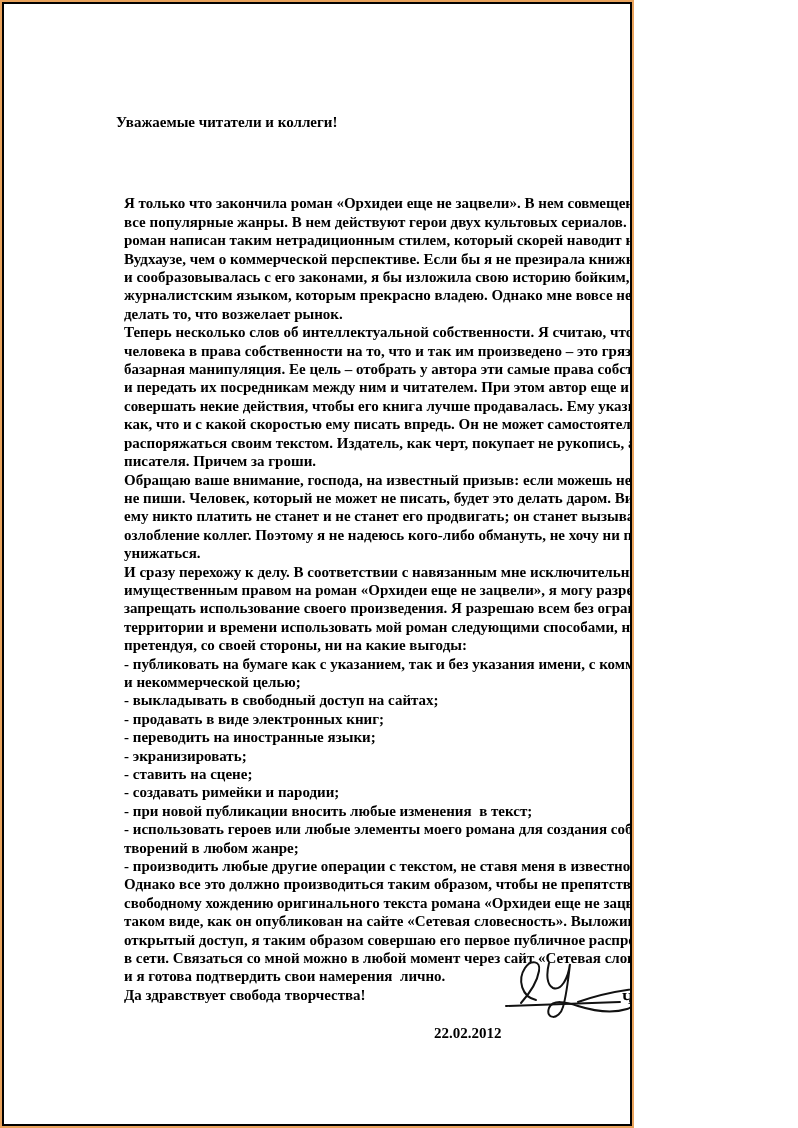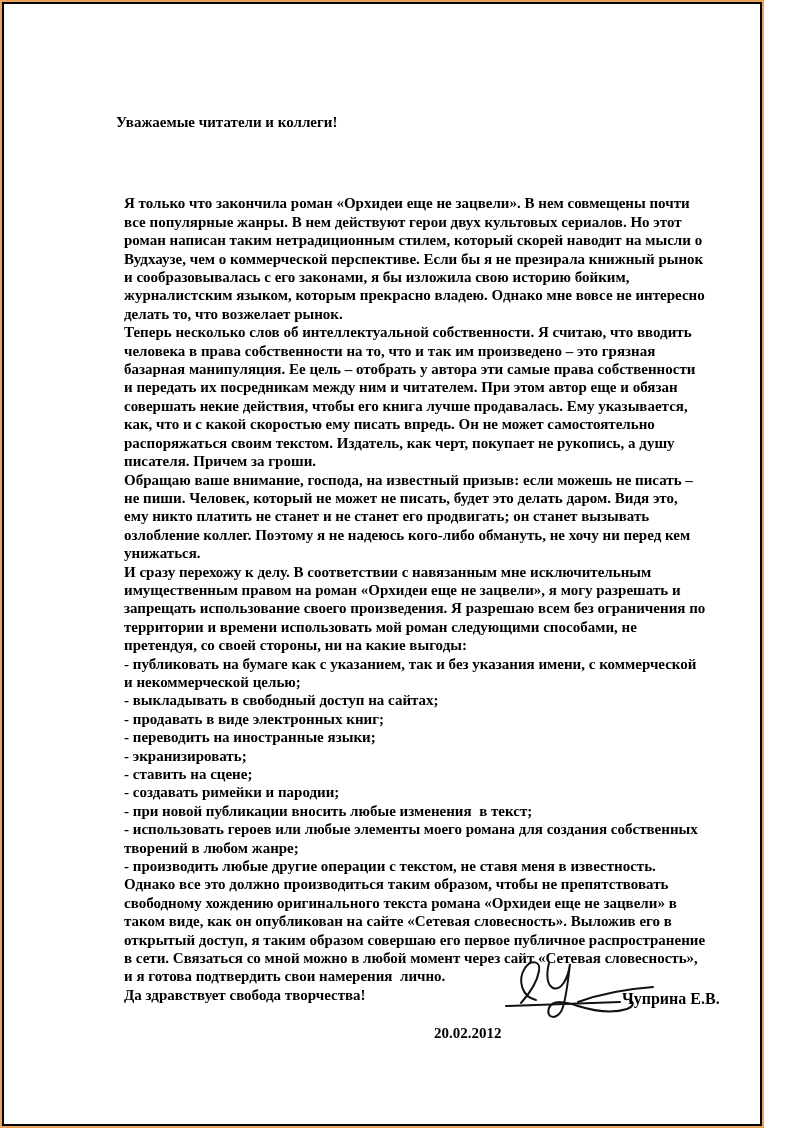--- a/index.html
+++ b/index.html
@@ -2,21 +2,21 @@
 <html style="--outer-border: #e9a35c; --frame-border: #000000; --page-bg: #ffffff; --text: #000000;"><head>
 <meta charset="utf-8">
 <style>
   html, body {
     margin: 0;
     padding: 0;
     background: #ffffff;
   }
   .page {
     position: relative;
-    width: 764px;
+    width: 634px;
     height: 1128px;
     box-sizing: border-box;
     border: 2px solid var(--outer-border, #e9a35c);
     background: var(--page-bg, #ffffff);
   }
   .frame {
     position: relative;
     width: 100%;
     height: 100%;
     box-sizing: border-box;
@@ -128,16 +128,16 @@
                C67,71 53,69 57,58 C61,49 74,52 86,56 C102,61 119,64 135,59
                C141,57 143,52 138,51" stroke="#111" stroke-width="2" stroke-linecap="round" fill="none"></path>
 
       <path d="M14,56 L128,52" stroke="#111" stroke-width="2" stroke-linecap="round" fill="none"></path>
 
       <path d="M86,52 C108,44 134,39 161,37" stroke="#111" stroke-width="2" stroke-linecap="round" fill="none"></path>
     </svg>
 
     <div class="signature-name">Чуприна Е.В.</div>
 
-    <div class="letter-date">20.02.2012</div>
+    <div class="letter-date">22.02.2012</div>
 
   </div>
 </div>
 
 </body></html>

